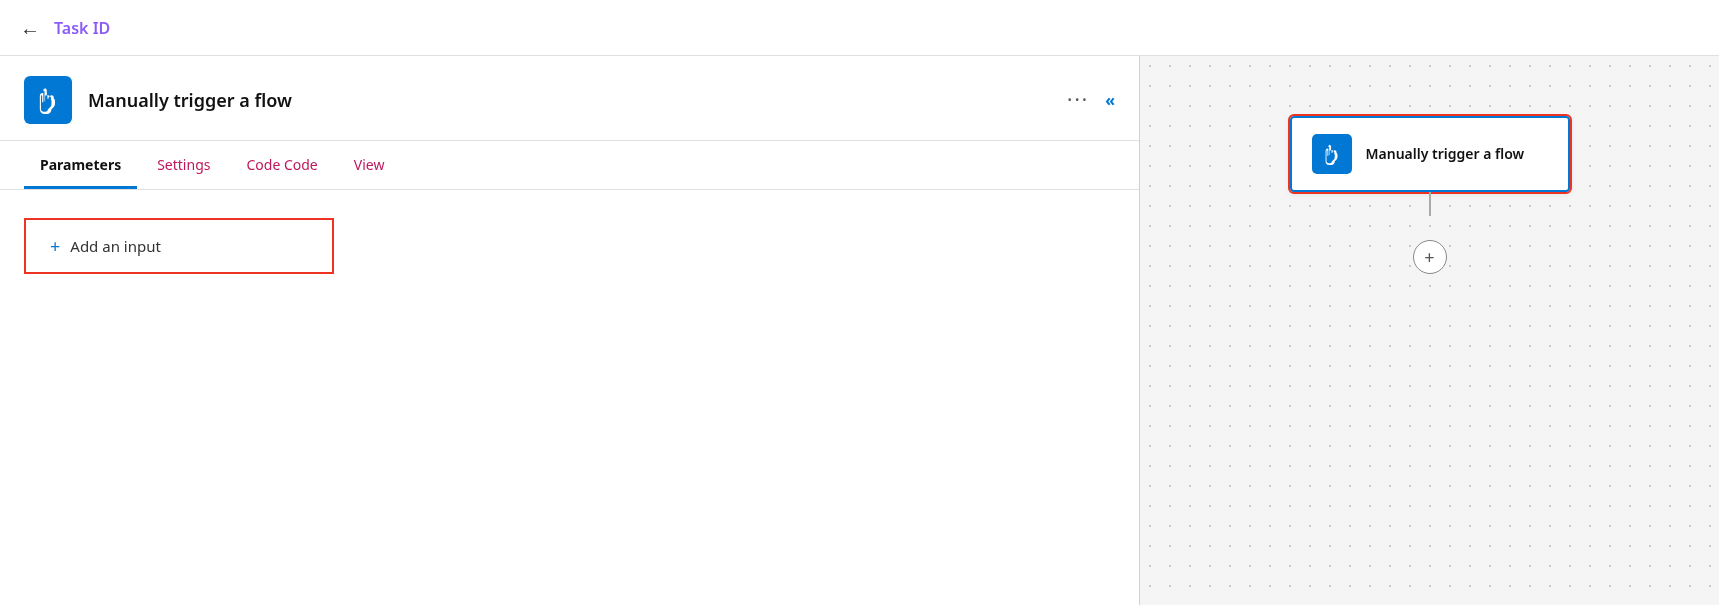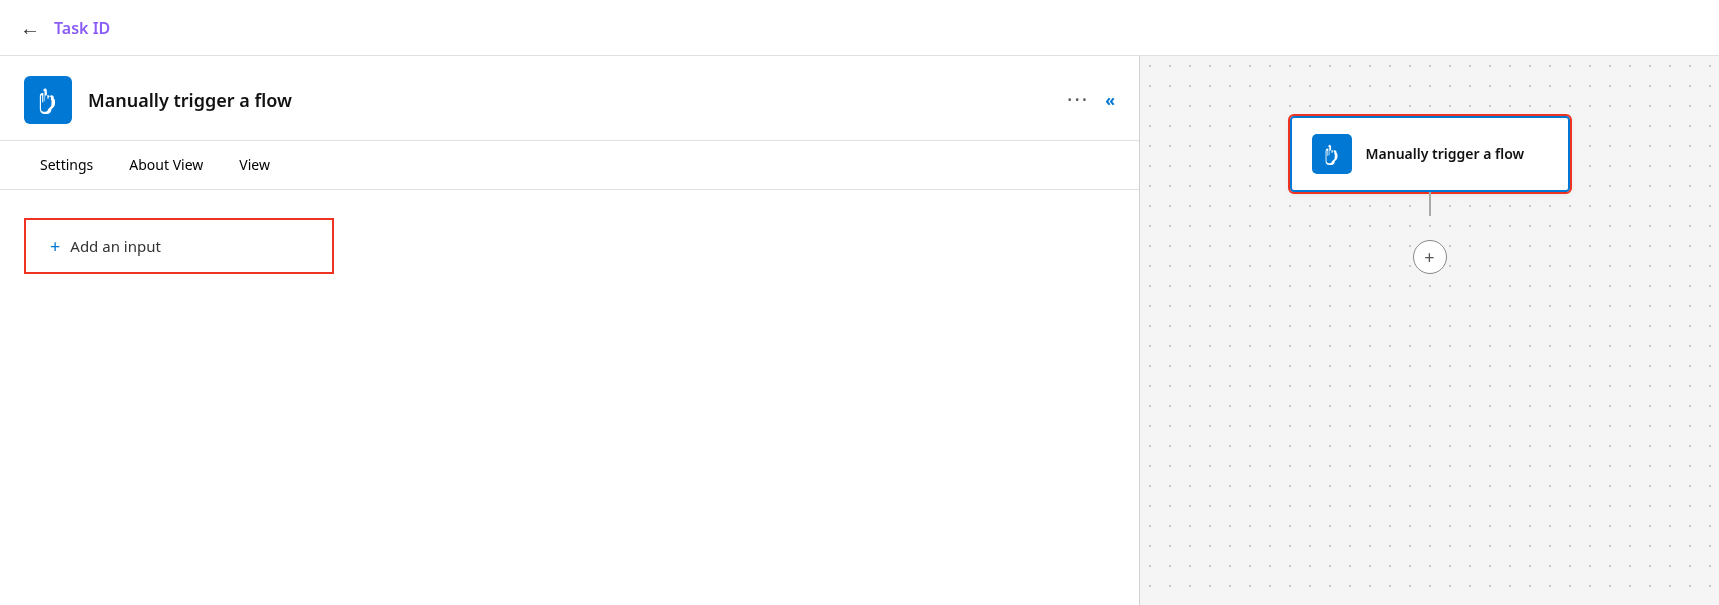--- a/index.html
+++ b/index.html
@@ -104,21 +104,21 @@
     
     .tabs {
       display: flex;
       align-items: center;
       padding: 0 24px;
       border-bottom: 1px solid #e0e0e0;
     }
     .tab {
       padding: 14px 16px 12px;
       font-size: 14px;
-      color: #000000;
+      color: #be185d;
       cursor: pointer;
       border-bottom: 3px solid transparent;
       margin-right: 4px;
     }
     .tab.active {
       color: #111;
       font-weight: 700;
       border-bottom: 3px solid #0078d4;
     }
 
@@ -241,25 +241,28 @@
         </svg>
       </div>
       <span class="trigger-title">Manually trigger a flow</span>
       <div class="trigger-actions">
         <span class="dots-btn">···</span>
         <span class="collapse-btn">«</span>
       </div>
     </div>
 
     <div class="tabs">
+      <div class="tab active">
+        <span>Parameters</span>
+      </div>
       <div class="tab">
         <span>Settings</span>
       </div>
       <div class="tab">
-        <span>About View</span>
+        <span>Code Code</span>
       </div>
       <div class="tab">
         <span>View</span>
       </div>
     </div>
 
     <div class="tab-content">
       <div class="add-input-btn">
         <span class="plus-icon">+</span>
         <span>Add an input</span>

